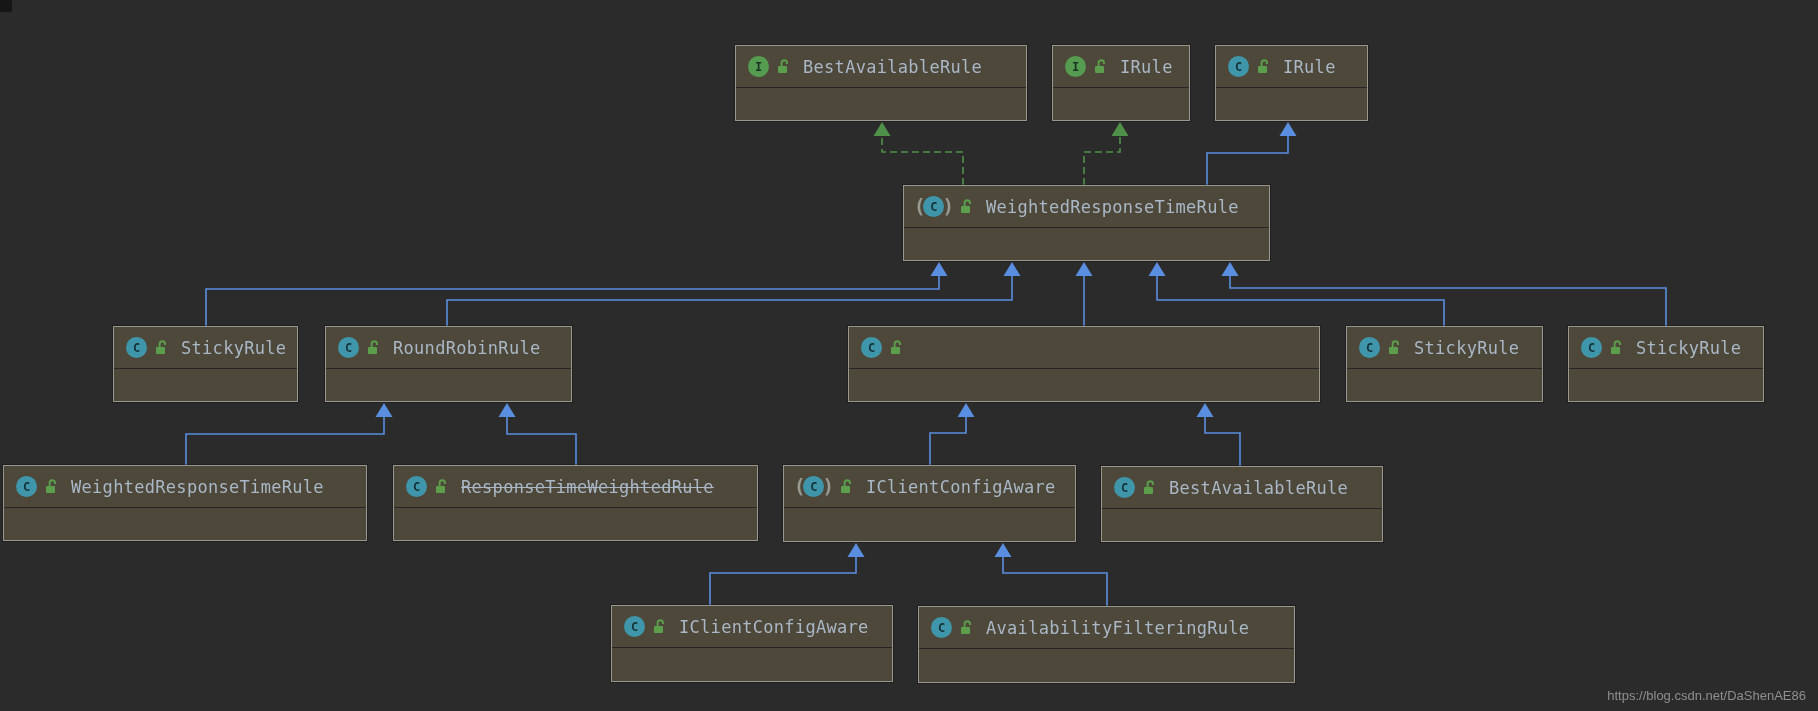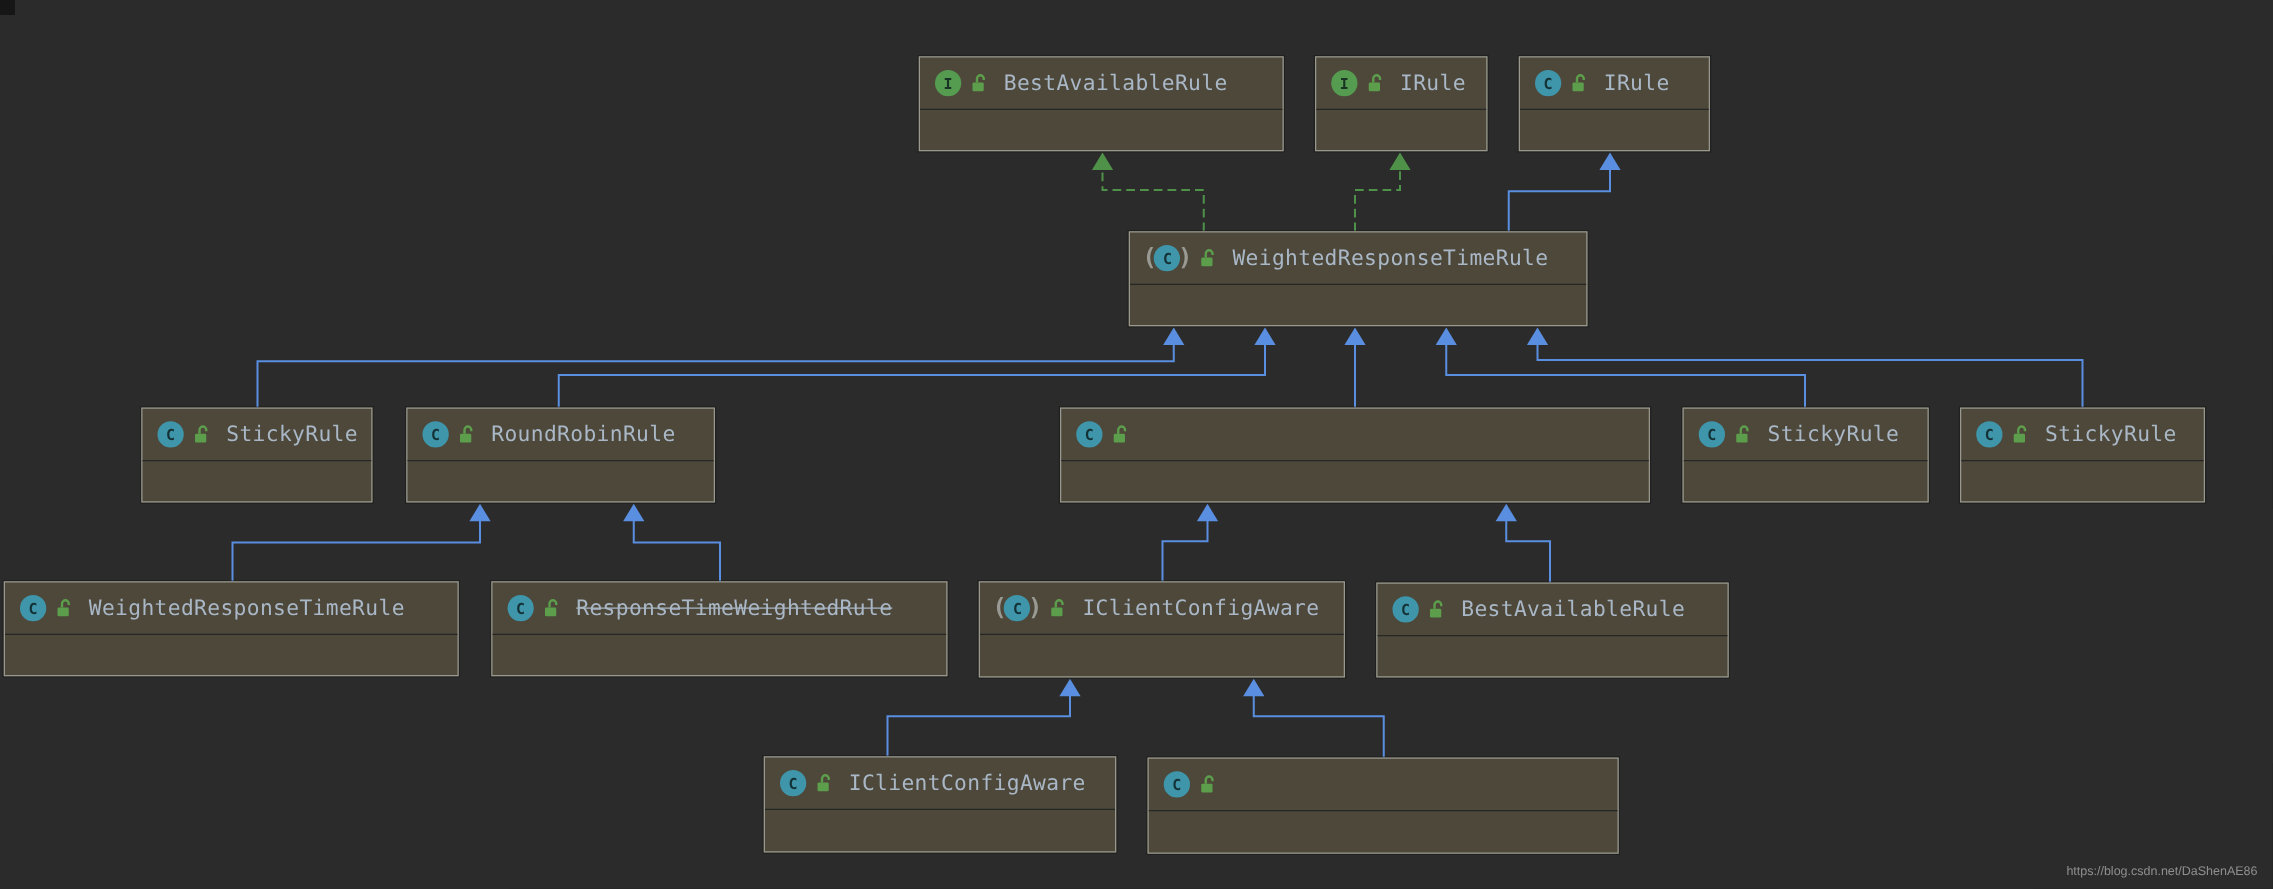--- a/index.html
+++ b/index.html
@@ -14,21 +14,21 @@
   .label{color:#a9b7c6;font-size:17px;white-space:nowrap;margin-left:12px;letter-spacing:.3px;}
   .deprecated .label{text-decoration:line-through;}
   .type-icon{display:inline-flex;align-items:center;}
   .ball{width:21px;height:21px;border-radius:50%;display:inline-flex;align-items:center;
         justify-content:center;font-size:12px;font-weight:bold;color:rgba(10,25,25,.8);
         font-family:"DejaVu Sans Mono",monospace;}
   .cball{background:#3f96ab;}
   .iball{background:#569c50;}
   .paren{color:#9a9a94;font-size:19px;line-height:21px;margin:0 -2px;font-weight:bold;}
   .lock{margin-left:7px;display:inline-flex;}
-  .watermark{position:absolute;right:12px;bottom:8px;z-index:3;color:#8f8f8f;font-size:10px;
+  .watermark{position:absolute;right:12px;bottom:8px;z-index:3;color:#8f8f8f;font-size:13px;
              font-family:"Liberation Sans",sans-serif;}
   .corner{position:absolute;left:0;top:0;width:12px;height:12px;background:#161616;z-index:4;}
 </style>
 </head>
 <body>
 
 <div class="canvas">
   <svg class="edge-layer" width="1818" height="711">
       <g>
         <polyline points="206,326 206,289 939,289 939,275" fill="none" stroke="#5a8ee0" stroke-width="1.6"></polyline>
@@ -306,16 +306,17 @@
       <div class="header">
         <span class="type-icon">
           <span class="ball cball">C</span>
         </span>
         <span class="lock">
           <svg width="15" height="16" viewBox="0 0 15 16">
     <path d="M5.6 7 V3.9 a2.7 2.7 0 0 1 5.4 0 V5" fill="none" stroke="#5c9e4b" stroke-width="1.9"></path>
     <rect x="2" y="7" width="9" height="7" rx="1" fill="#5c9e4b"></rect>
           </svg>
         </span>
+        <span class="label">AvailabilityFilteringRule</span>
       </div>
       <div class="nbody"></div>
     </div>
   </div>
 
 </body></html>

